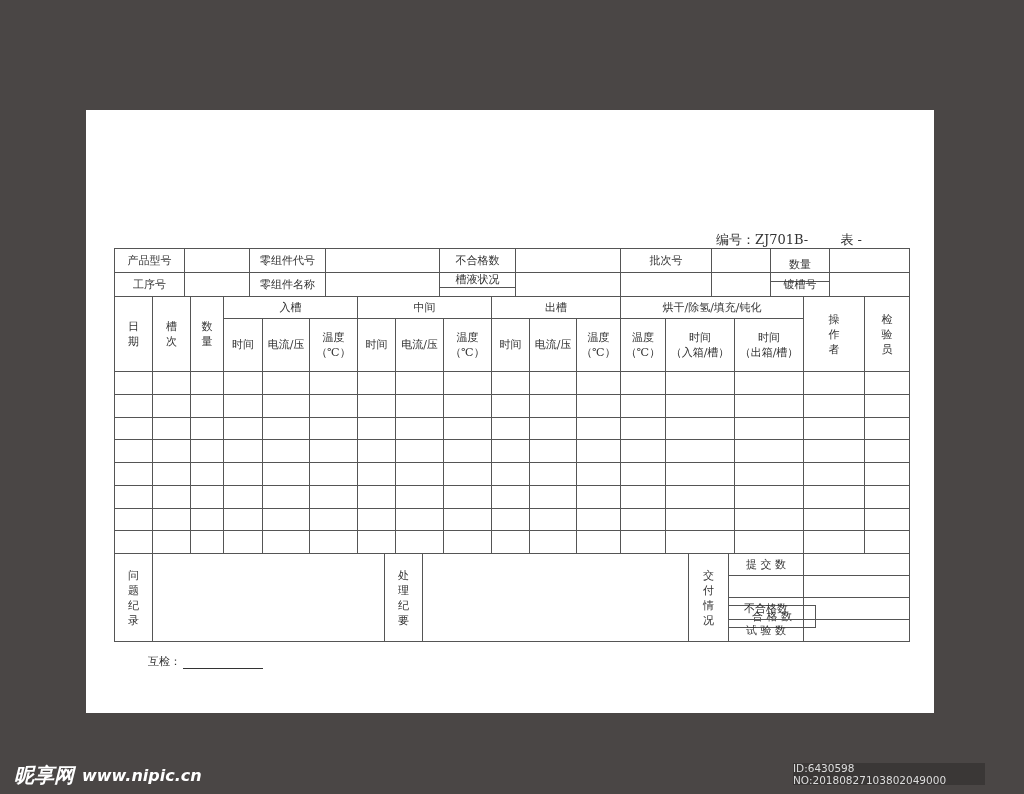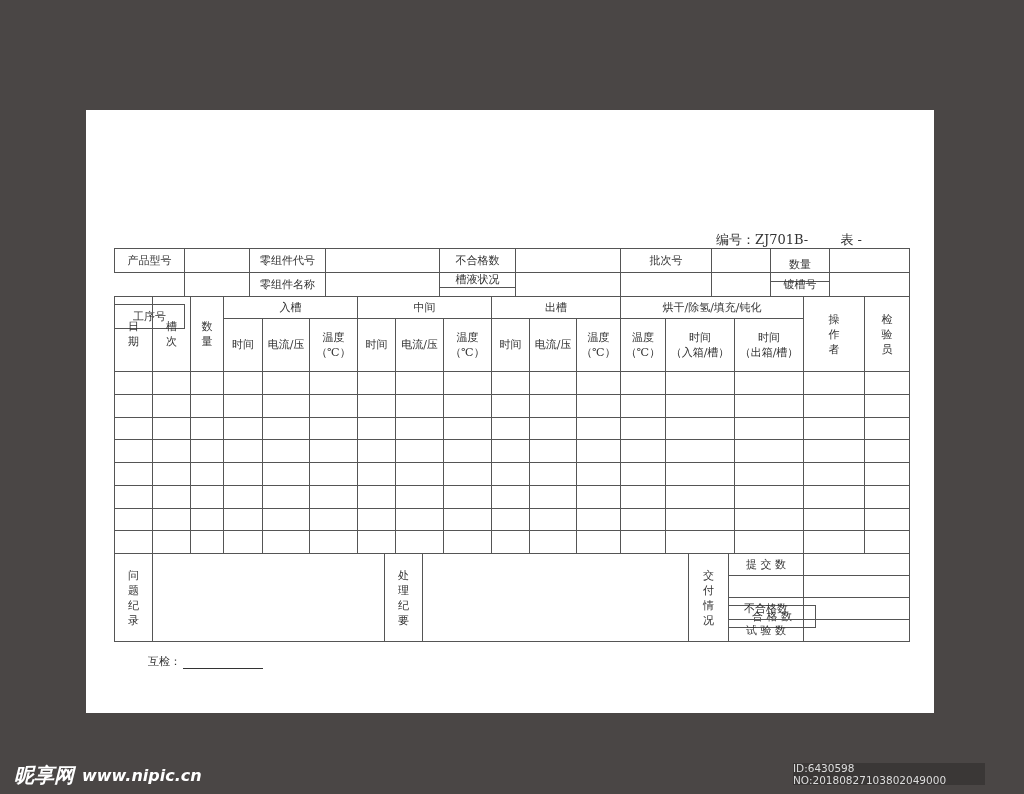--- a/index.html
+++ b/index.html
@@ -29,21 +29,21 @@
     <div class="cell" style="left: 114px; top: 248px; width: 71px; height: 25px;">产品型号</div>
     <div class="cell" style="left: 184px; top: 248px; width: 66px; height: 25px;"></div>
     <div class="cell" style="left: 249px; top: 248px; width: 77px; height: 25px;">零组件代号</div>
     <div class="cell" style="left: 325px; top: 248px; width: 115px; height: 25px;"></div>
     <div class="cell" style="left: 439px; top: 248px; width: 77px; height: 25px;">不合格数</div>
     <div class="cell" style="left: 515px; top: 248px; width: 106px; height: 25px;"></div>
     <div class="cell" style="left: 620px; top: 248px; width: 92px; height: 25px;">批次号</div>
     <div class="cell" style="left: 711px; top: 248px; width: 60px; height: 25px;"></div>
     <div class="cell" style="left: 770px; top: 248px; width: 60px; height: 34px;">数量</div>
     <div class="cell" style="left: 829px; top: 248px; width: 81px; height: 25px;"></div>
-    <div class="cell" style="left: 114px; top: 272px; width: 71px; height: 25px; margin-top: 32px;">工序号</div>
+    <div class="cell" style="left: 114px; top: 272px; width: 71px; height: 25px;">工序号</div>
     <div class="cell" style="left: 184px; top: 272px; width: 66px; height: 25px;"></div>
     <div class="cell" style="left: 249px; top: 272px; width: 77px; height: 25px;">零组件名称</div>
     <div class="cell" style="left: 325px; top: 272px; width: 115px; height: 25px;"></div>
     <div class="cell" style="left: 439px; top: 272px; width: 77px; height: 16px;">槽液状况</div>
     <div class="cell" style="left: 515px; top: 272px; width: 106px; height: 25px;"></div>
     <div class="cell" style="left: 620px; top: 272px; width: 92px; height: 25px;"></div>
     <div class="cell" style="left: 711px; top: 272px; width: 60px; height: 25px;"></div>
     <div class="cell" style="left: 770px; top: 272px; width: 60px; height: 25px;">镀槽号</div>
     <div class="cell" style="left: 829px; top: 272px; width: 81px; height: 25px;"></div>
     <div class="cell v" style="left: 114px; top: 296px; width: 39px; height: 76px;">

